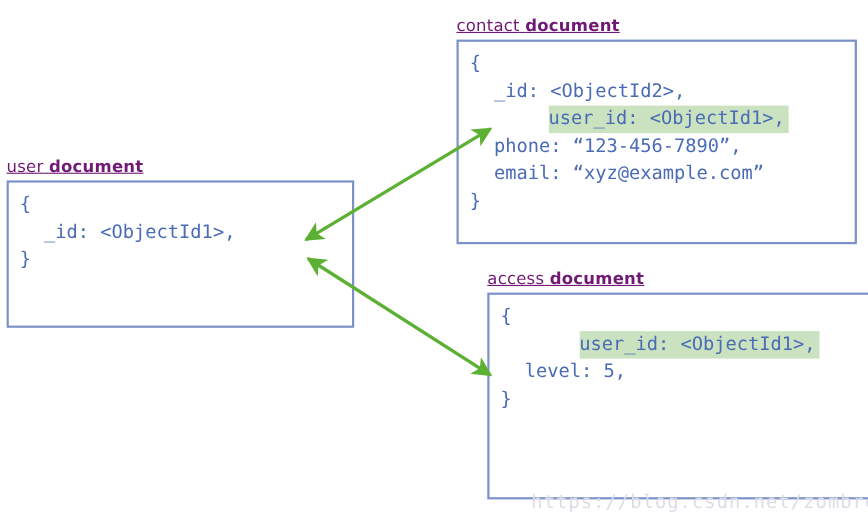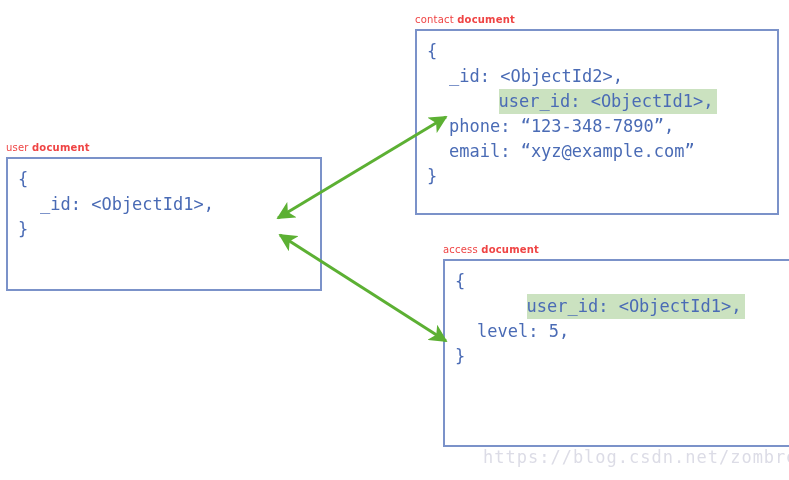--- a/index.html
+++ b/index.html
@@ -15,25 +15,26 @@
     overflow: hidden;
     font-family: "DejaVu Sans Mono", monospace;
   }
 
   
   .doc-group {
     position: absolute;
   }
   .doc-label {
     font-family: "DejaVu Sans", sans-serif;
-    font-size: 10px;
-    color: #ef4444;
+    font-size: 15px;
+    color: #701a75;
     white-space: pre;
     margin-bottom: 4px;
     letter-spacing: 0.2px;
+    text-decoration: underline;
   }
   .doc-label .lbl-name { font-weight: 400; }
   .doc-label .lbl-kind { font-weight: 700; }
 
   .doc-box {
     border: 2px solid #7b92c9;
     background: #ffffff;
     box-sizing: border-box;
     padding: 8px 10px 8px 10px;
   }
@@ -98,21 +99,21 @@
       <div class="doc-line">}</div>
     </div>
   </div>
 
   <div class="doc-group" id="contact-group">
     <div class="doc-label"><span class="lbl-name">contact</span> <span class="lbl-kind">document</span></div>
     <div class="doc-box" id="contact-box">
       <div class="doc-line">{</div>
       <div class="doc-line indent">_id: &lt;ObjectId2&gt;,</div>
       <div class="hl-wrap"><span class="doc-line highlight">user_id: &lt;ObjectId1&gt;,</span></div>
-      <div class="doc-line indent">phone: “123-348-7890”,</div>
+      <div class="doc-line indent">phone: “123-456-7890”,</div>
       <div class="doc-line indent">email: “xyz@example.com”</div>
       <div class="doc-line">}</div>
     </div>
   </div>
 
   <div class="doc-group" id="access-group">
     <div class="doc-label"><span class="lbl-name">access</span> <span class="lbl-kind">document</span></div>
     <div class="doc-box" id="access-box">
       <div class="doc-line">{</div>
       <div class="hl-wrap"><span class="doc-line highlight">user_id: &lt;ObjectId1&gt;,</span></div>

